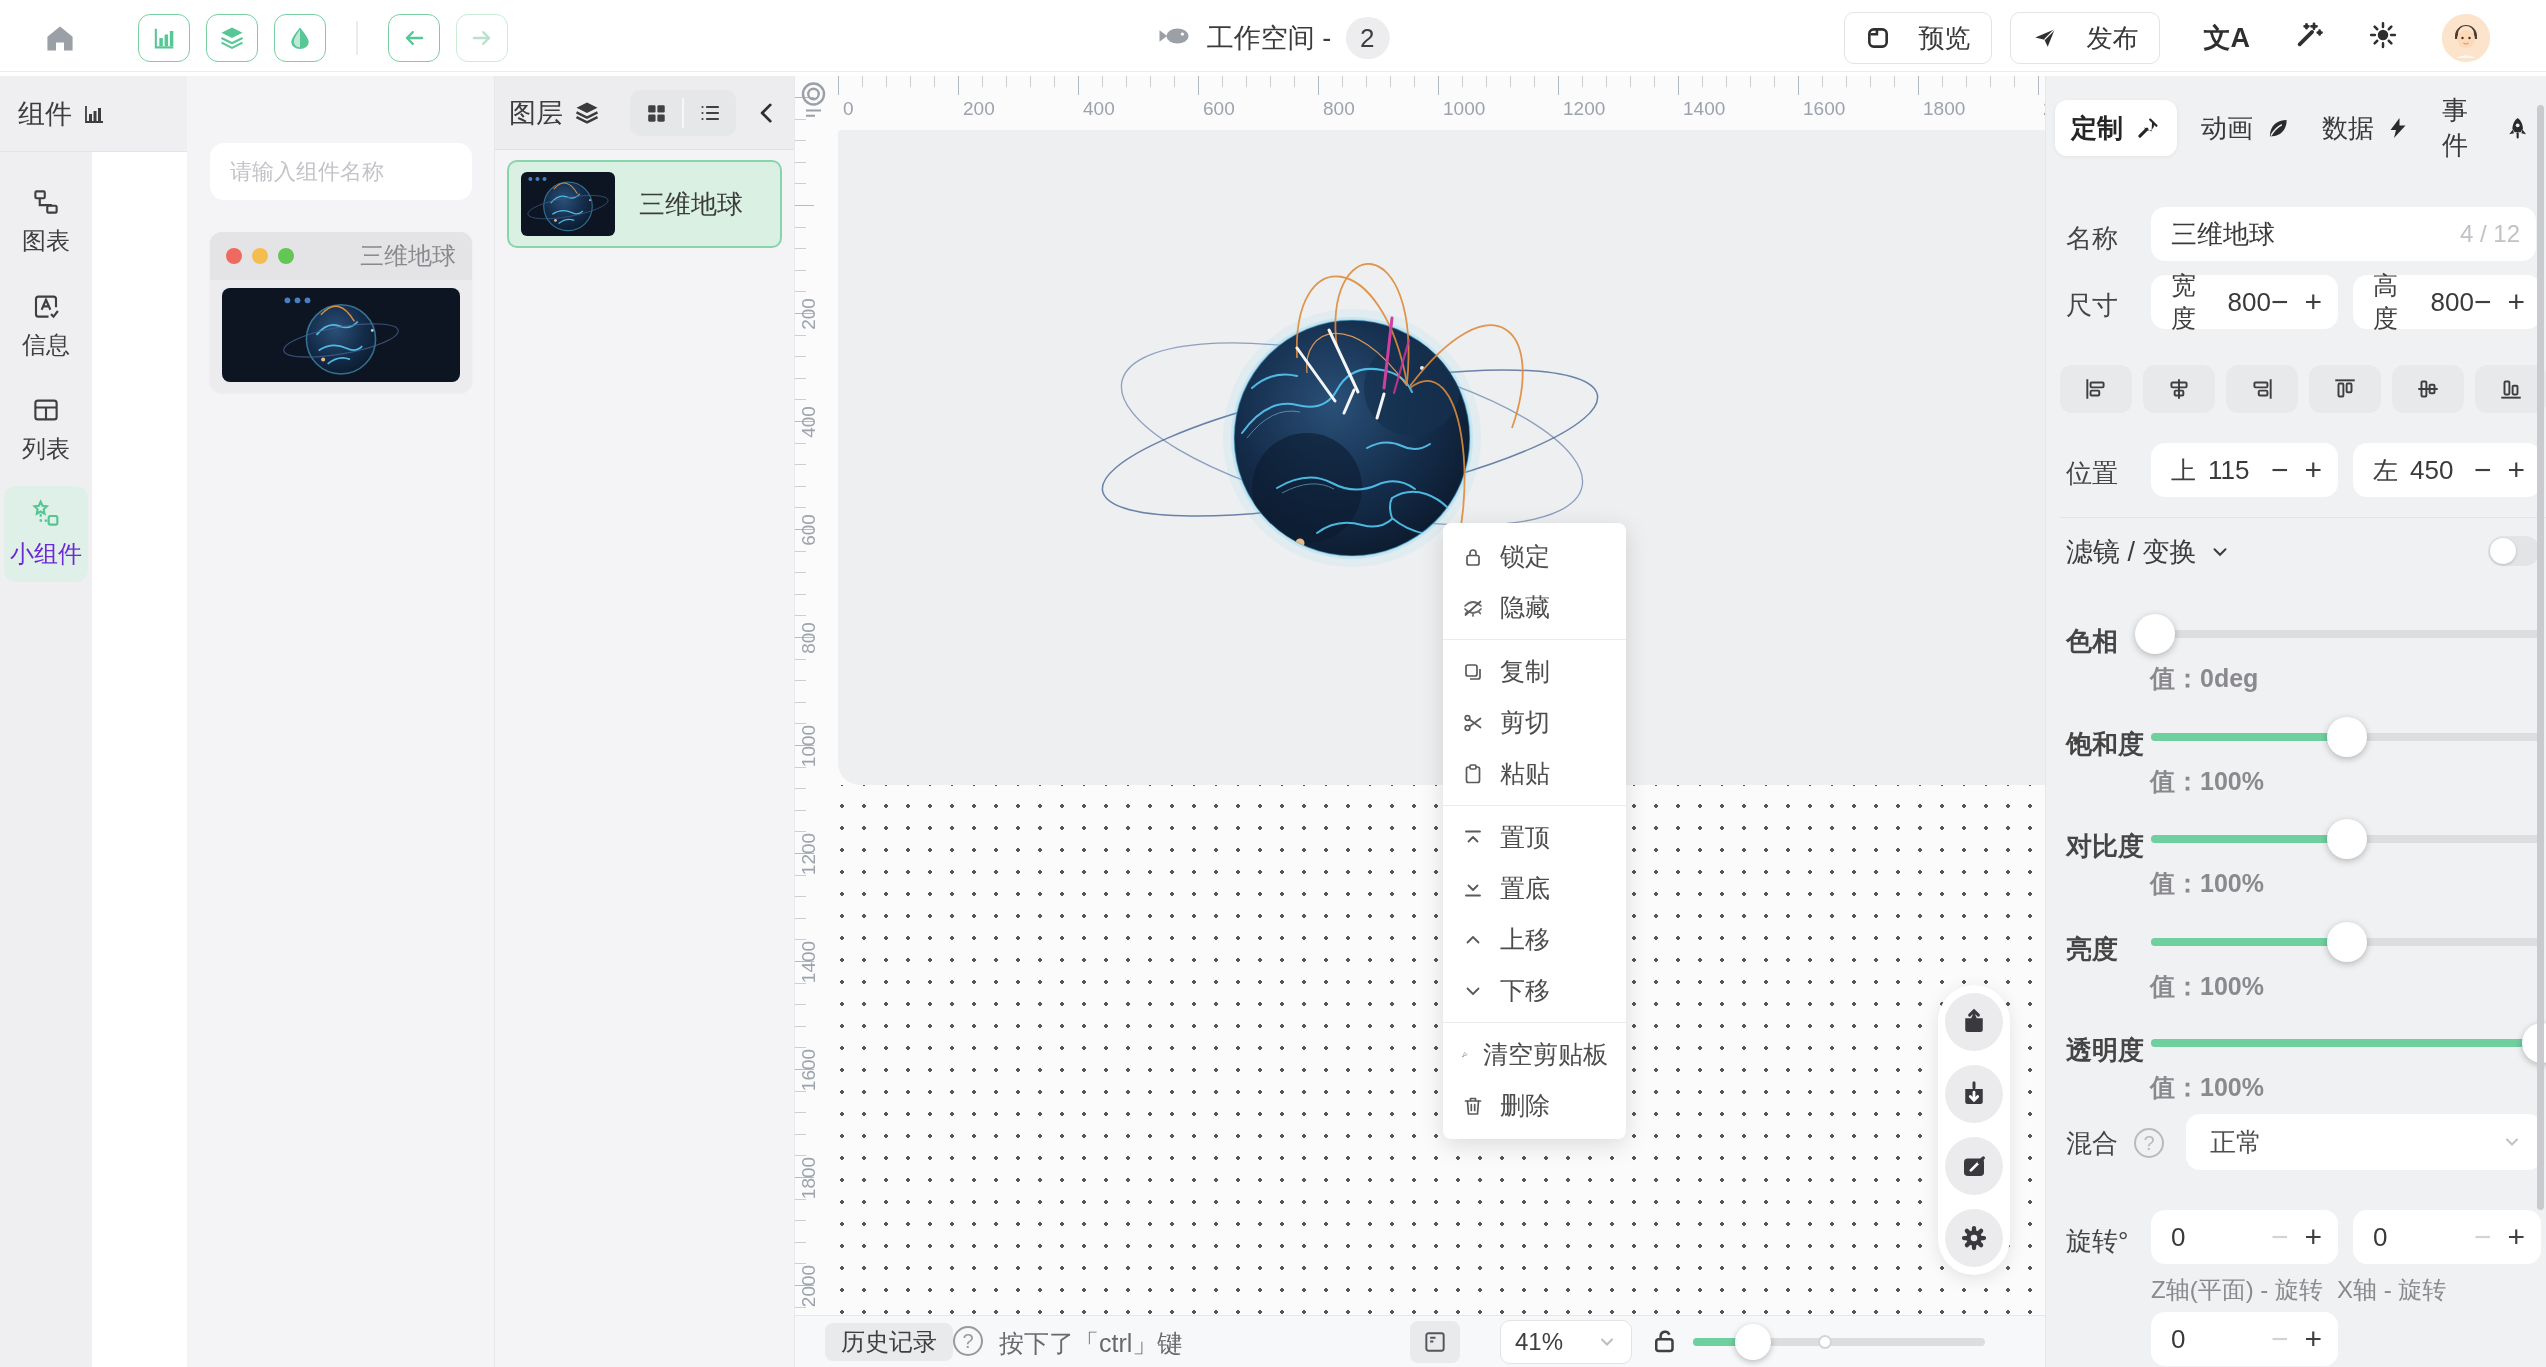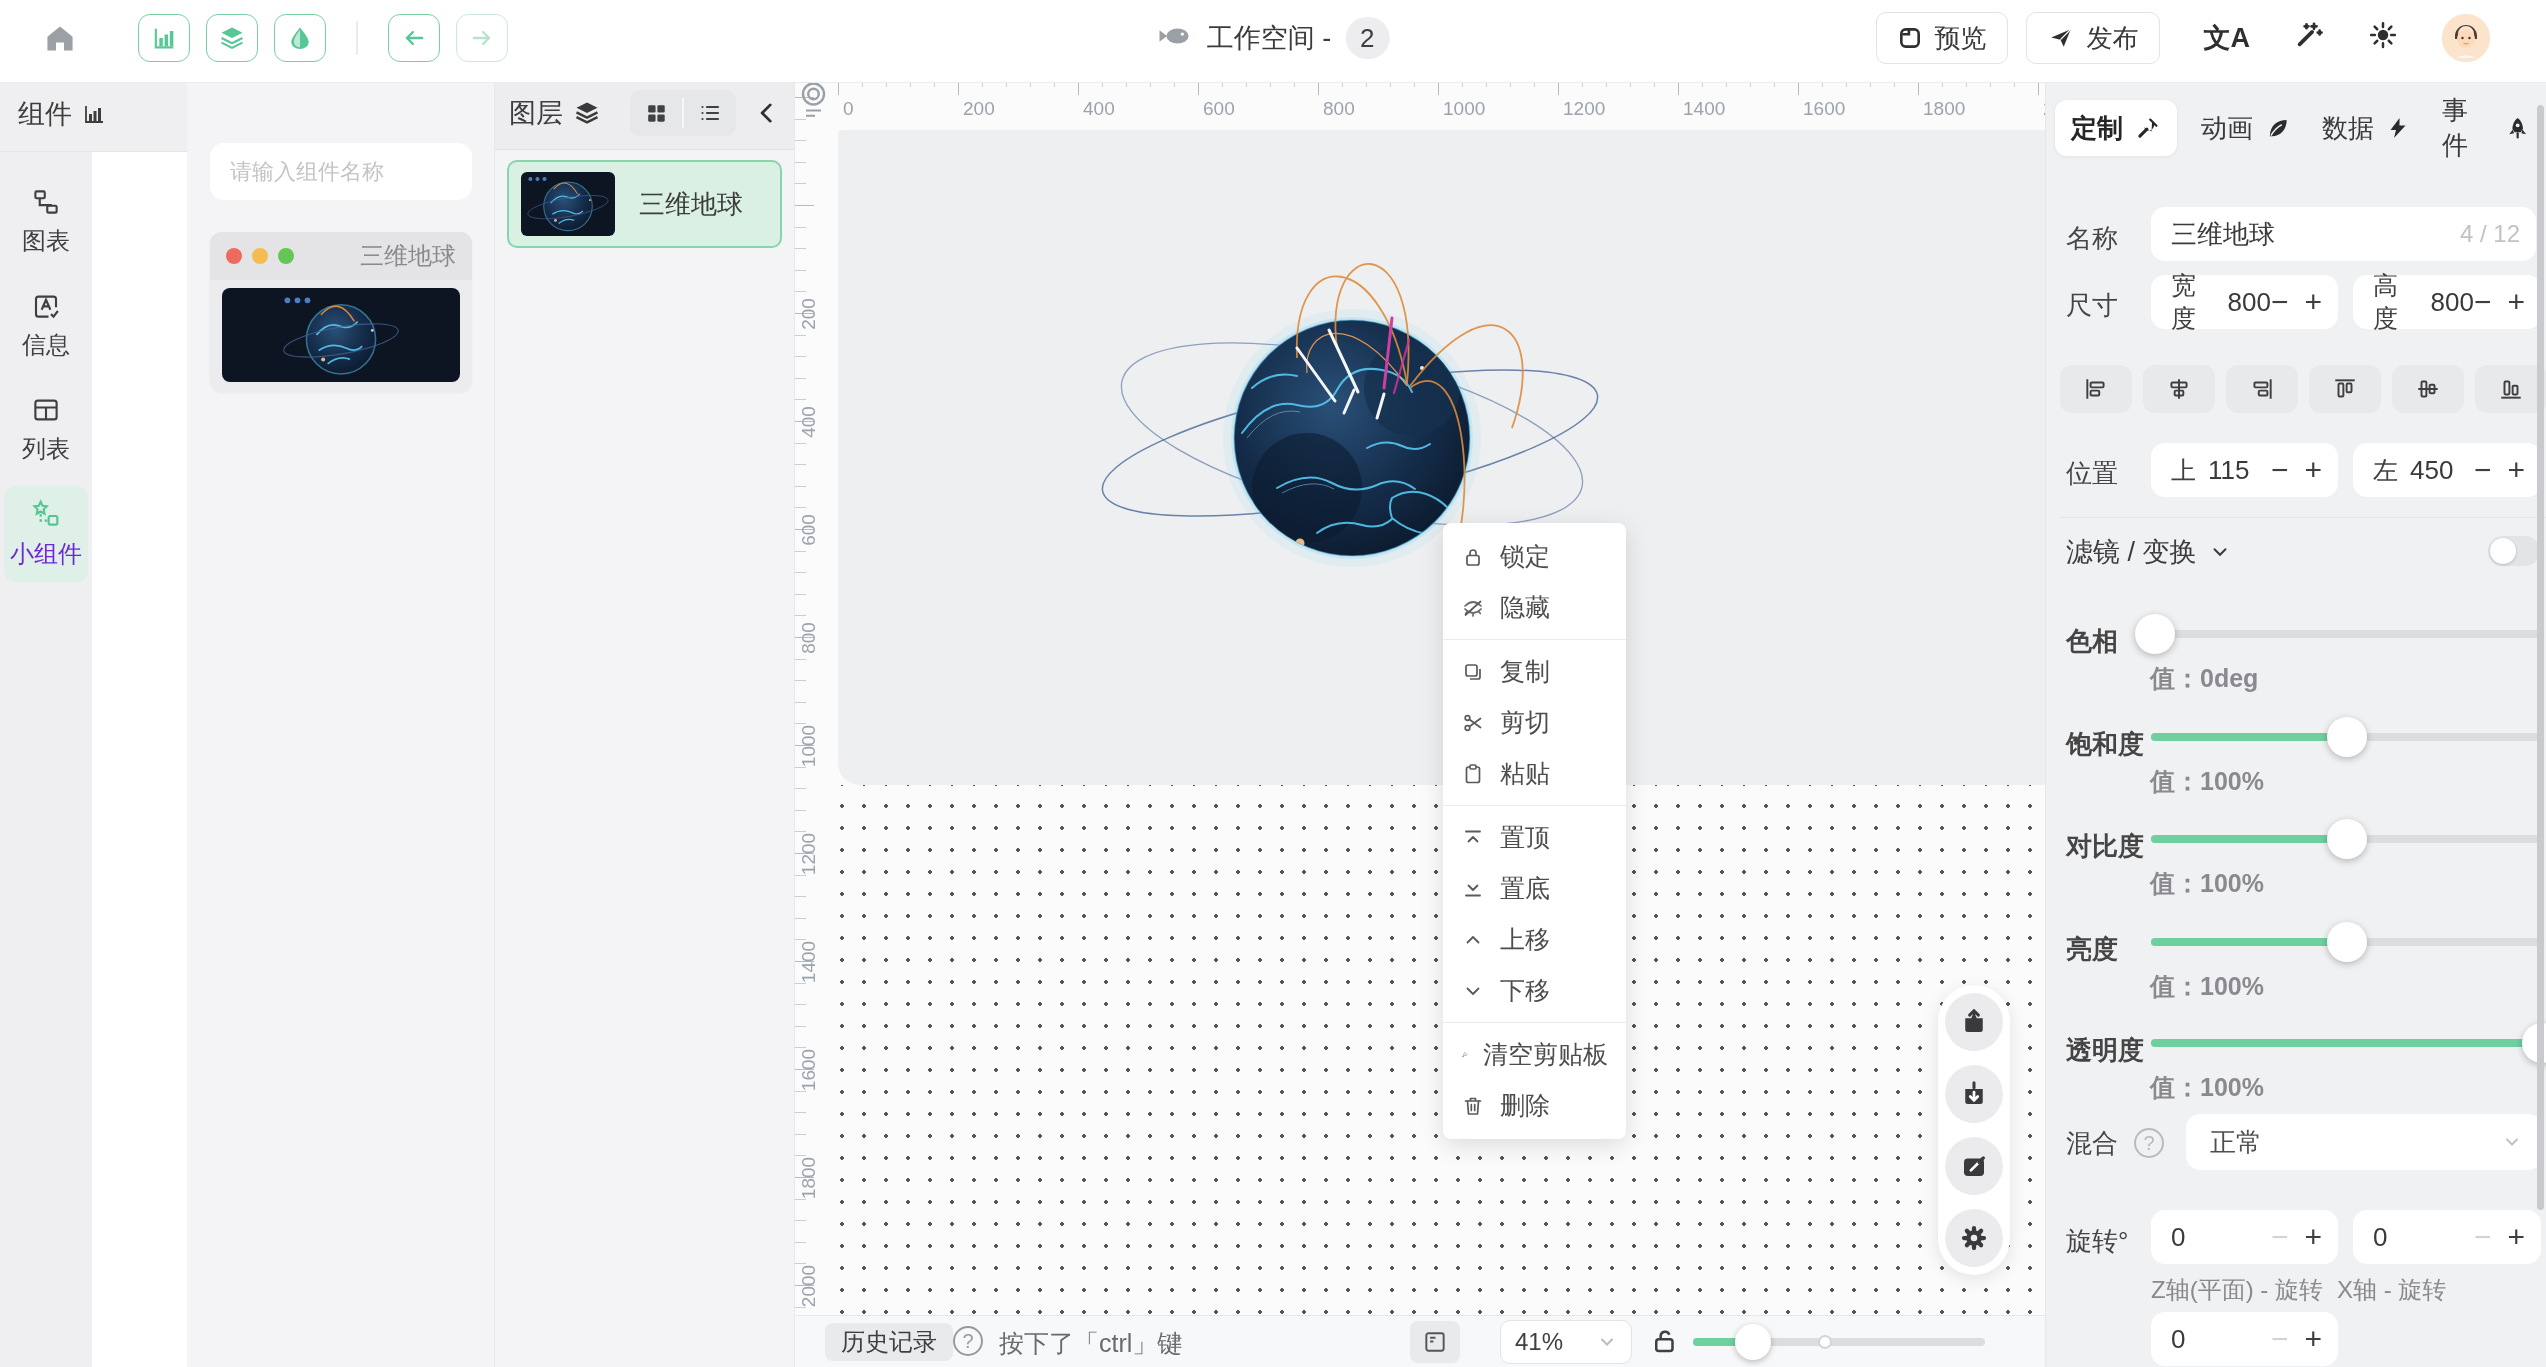--- a/index.html
+++ b/index.html
@@ -1,30 +1,30 @@
 <!DOCTYPE html>
 <html><head>
 <meta charset="utf-8">
 <style>
   * { margin:0; padding:0; box-sizing:border-box; }
   body { font-family:"Liberation Sans","DejaVu Sans",sans-serif; background:#fff; }
   .stage { position:relative; width:2546px; height:1367px; overflow:hidden; background:#fff; color:#3f3f3f; }
 
   
-  .topbar { position:absolute; left:0; top:0; width:2546px; height:83px; background:#fff; border-bottom:1px solid #ececee; z-index:30; }
+  .topbar { position:absolute; left:0; top:0; width:2546px; height:72px; background:#fff; border-bottom:1px solid #ececee; z-index:30; }
   .tb-left { position:absolute; left:44px; top:0; height:76px; display:flex; align-items:center; gap:16px; }
   .tbtn { width:52px; height:48px; border:1.6px solid #79cfa2; border-radius:12px; background:#fff; display:flex; align-items:center; justify-content:center; cursor:pointer; }
   .tbtn.disabled { border-color:#c9ebd8; }
   .tb-div { width:2px; height:34px; background:#ececee; margin:0 14px; }
   .home-btn { margin-right:46px; display:flex; align-items:center; }
   .tb-center { position:absolute; left:50%; top:0; transform:translateX(-50%); height:76px; display:flex; align-items:center; gap:14px; }
   .tb-title { font-size:27px; color:#3b3b3b; }
   .tb-badge { min-width:44px; height:42px; padding:0 10px; background:#ededef; border-radius:21px; display:flex; align-items:center; justify-content:center; font-size:26px; color:#3f3f3f; }
   .tb-right { position:absolute; right:56px; top:0; height:76px; display:flex; align-items:center; gap:44px; }
-  .obtn { height:52px; padding:8px 20px; border:1.6px solid #e2e3e5; border-radius:10px; background:#fff; display:flex; align-items:center; gap:12px; font-size:26px; color:#3b3b3b; cursor:pointer; }
+  .obtn { height:52px; padding:8px 20px; border:1.6px solid #e2e3e5; border-radius:10px; background:#fff; display:flex; align-items:center; gap:28px; font-size:26px; color:#3b3b3b; cursor:pointer; }
   .btn-pair { display:flex; gap:18px; }
   .glyph-btn { font-size:27px; font-weight:bold; color:#2f2f2f; cursor:pointer; }
   .avatar { width:48px; height:48px; border-radius:50%; background:#fbe3cc; overflow:hidden; cursor:pointer; }
 
   
   .left-head { position:absolute; left:0; top:76px; width:187px; height:76px; background:#efeff1; border-bottom:1px solid #e4e4e6; display:flex; align-items:center; padding-left:18px; gap:10px; z-index:5; }
   .left-head span { font-size:27px; color:#3d3d3d; }
   .icon-rail { position:absolute; left:0; top:152px; width:92px; bottom:0; background:#efeff1; padding-top:22px; }
   .rail-item { width:84px; margin:0 auto 8px auto; height:96px; display:flex; flex-direction:column; align-items:center; justify-content:center; gap:8px; border-radius:12px; cursor:pointer; }
   .rail-item .rlabel { font-size:24px; color:#3f3f3f; }

